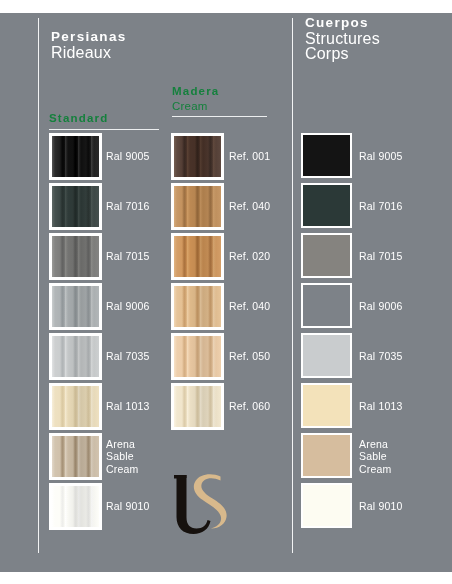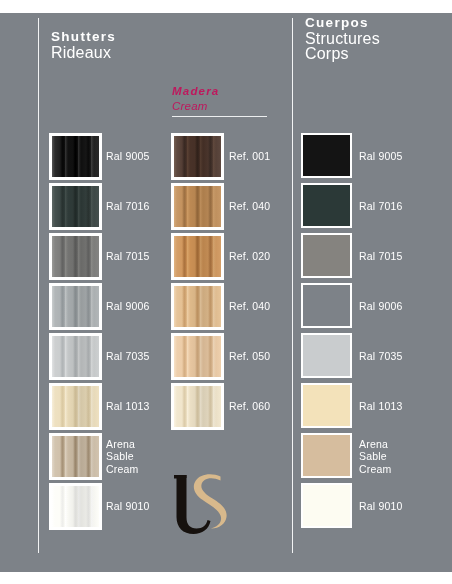--- a/index.html
+++ b/index.html
@@ -61,22 +61,21 @@
     line-height: 15px;
     white-space: nowrap;
   }
 
   #head-persianas { left: 51px; top: 28px; }
   #head-cuerpos   { left: 305px; top: 14px; }
 
   
   .group-head {
     position: absolute;
-    color: #be185d;
-    font-style: italic;
+    color: #15803d;
   }
   .group-title {
     font-size: 11.5px;
     font-weight: bold;
     letter-spacing: 1.2px;
     line-height: 15px;
     white-space: nowrap;
   }
   .group-sub {
     font-size: 11.5px;
@@ -157,30 +156,34 @@
 <body>
 
 <div id="sheet">
 
   <div id="panel" style="background: rgb(125, 130, 136);"></div>
 
   <div class="divider" id="divider-left" style="background: rgb(242, 243, 244);"></div>
   <div class="divider" id="divider-right" style="background: rgb(242, 243, 244);"></div>
 
   <div class="section-head" id="head-persianas">
-    <div class="head-main">Shutters</div>
+    <div class="head-main">Persianas</div>
     <div class="head-sub">Rideaux</div>
   </div>
 
   <div class="section-head" id="head-cuerpos">
     <div class="head-main">Cuerpos</div>
     <div class="head-sub">Structures</div>
     <div class="head-sub">Corps</div>
   </div>
 
+  <div class="group-head" id="group-standard">
+    <div class="group-title">Standard</div>
+    <div class="group-rule"></div>
+  </div>
 
   <div class="group-head" id="group-madera">
     <div class="group-title">Madera</div>
     <div class="group-sub">Cream</div>
     <div class="group-rule"></div>
   </div>
 
   <div class="swatch-col" id="col-standard">
       <div class="swatch-row">
         <div class="chip" style="background: rgb(17, 17, 17);">

